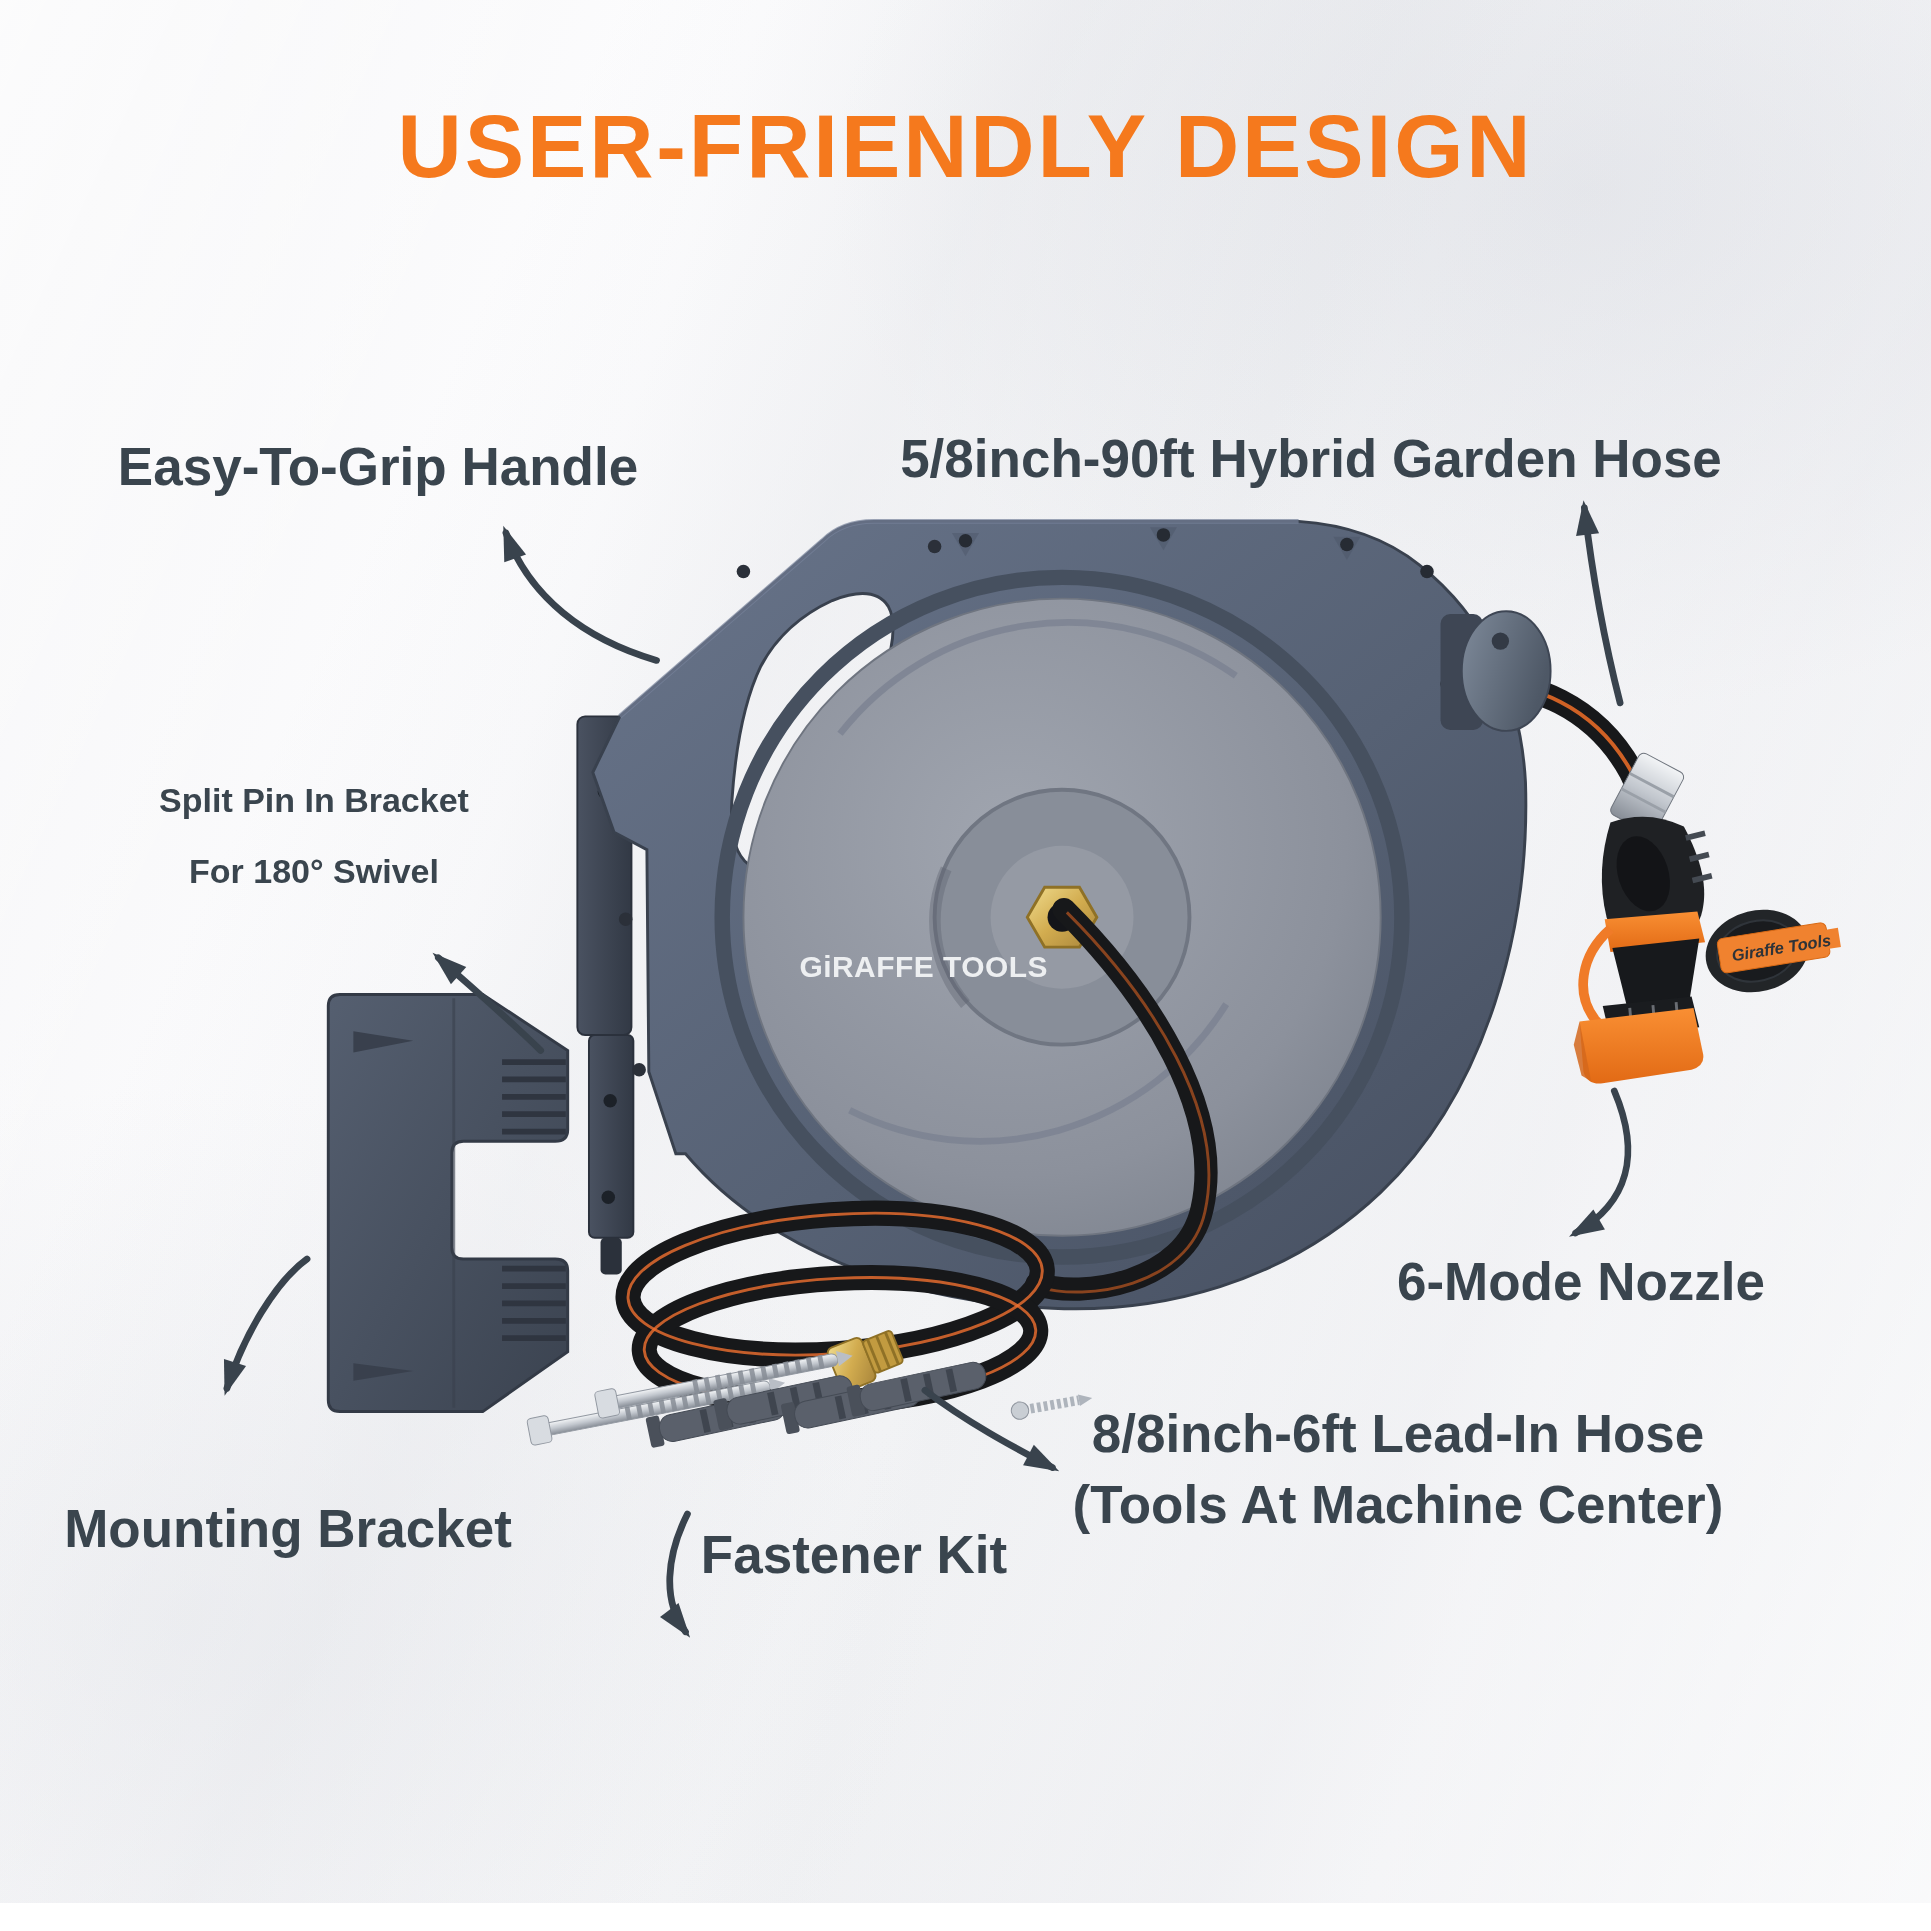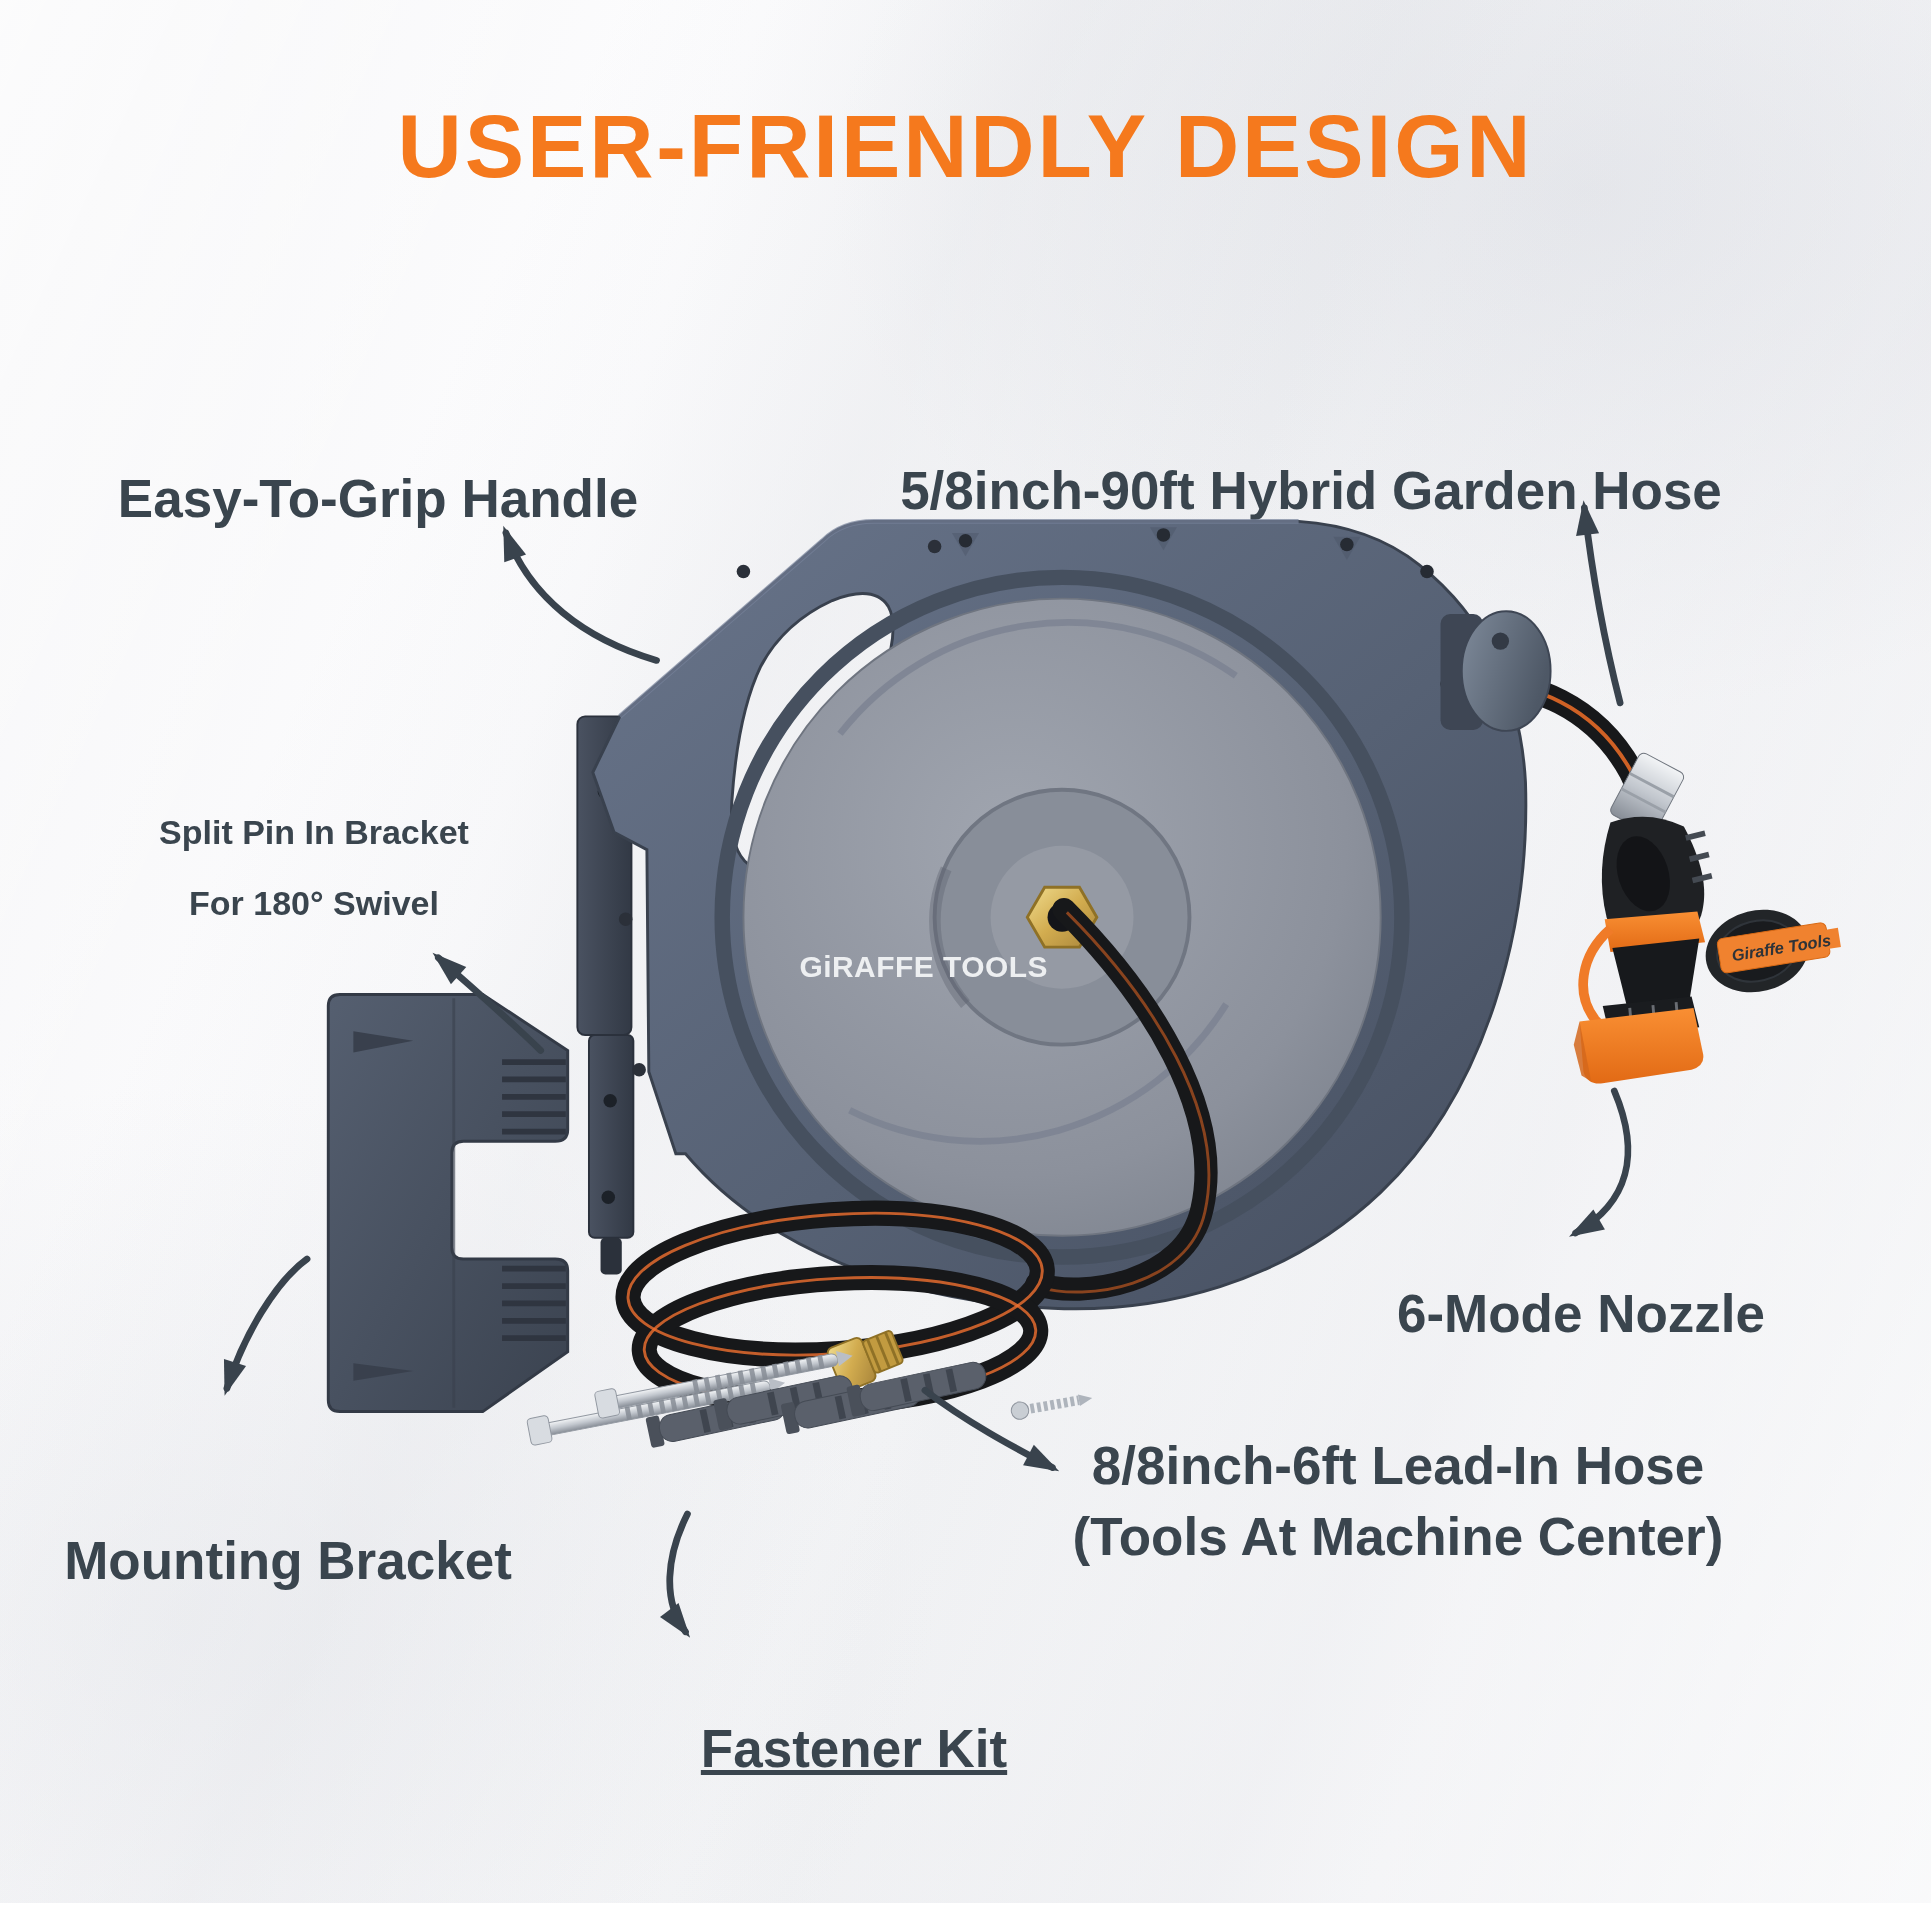--- a/index.html
+++ b/index.html
@@ -25,21 +25,20 @@
     color:#F5791D;
   }
   .callout{
     position:absolute;
     transform:translateX(-50%);
     text-align:center;
     color:#3A454E;
     font-size:53px;font-weight:bold;
     line-height:71px;
     white-space:nowrap;
-    margin-top:32px;
   }
   .art{position:absolute;left:0;top:0;width:1931px;height:1931px;}
 </style>
 </head>
 <body>
 
 <div class="canvas">
 
   <div class="page-title">USER-FRIENDLY DESIGN</div>
 
@@ -53,21 +52,21 @@
 
   <div class="callout" style="left:314px;top:765px;font-size:34px;">
     <div>Split Pin In Bracket</div>
     <div>For 180° Swivel</div>
   </div>
 
   <div class="callout" style="left:288px;top:1493px;">
     <span>Mounting Bracket</span>
   </div>
 
-  <div class="callout" style="left:854px;top:1681px;text-decoration:underline;">
+  <div class="callout" style="left:854px;top:1519px;">
     <span>Fastener Kit</span>
   </div>
 
   <div class="callout" style="left:1581px;top:1246px;">
     <span>6-Mode Nozzle</span>
   </div>
 
   <div class="callout" style="left:1398px;top:1398px;">
     <div>8/8inch-6ft Lead-In Hose</div>
     <div>(Tools At Machine Center)</div>

